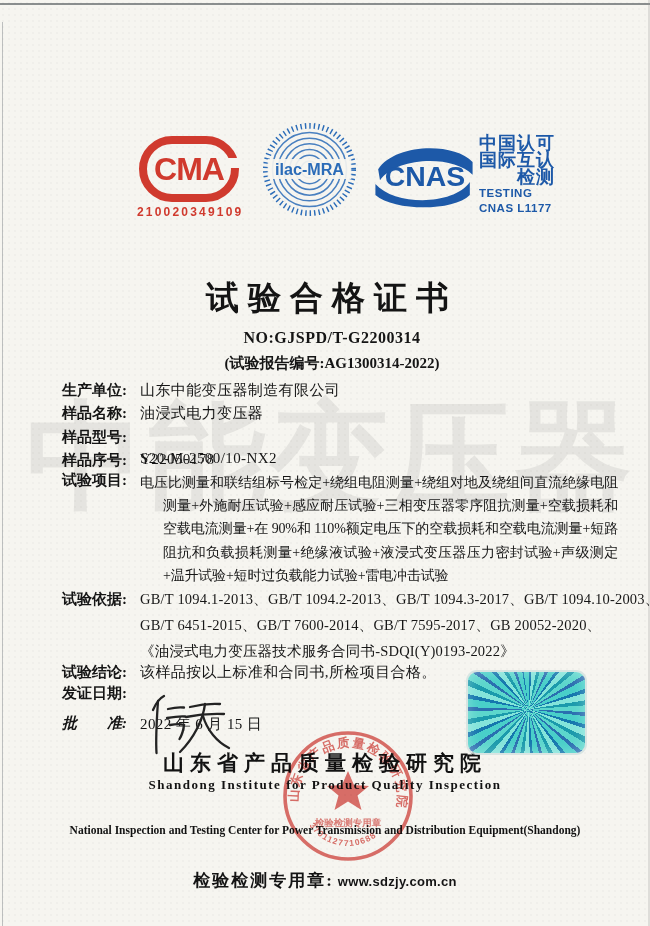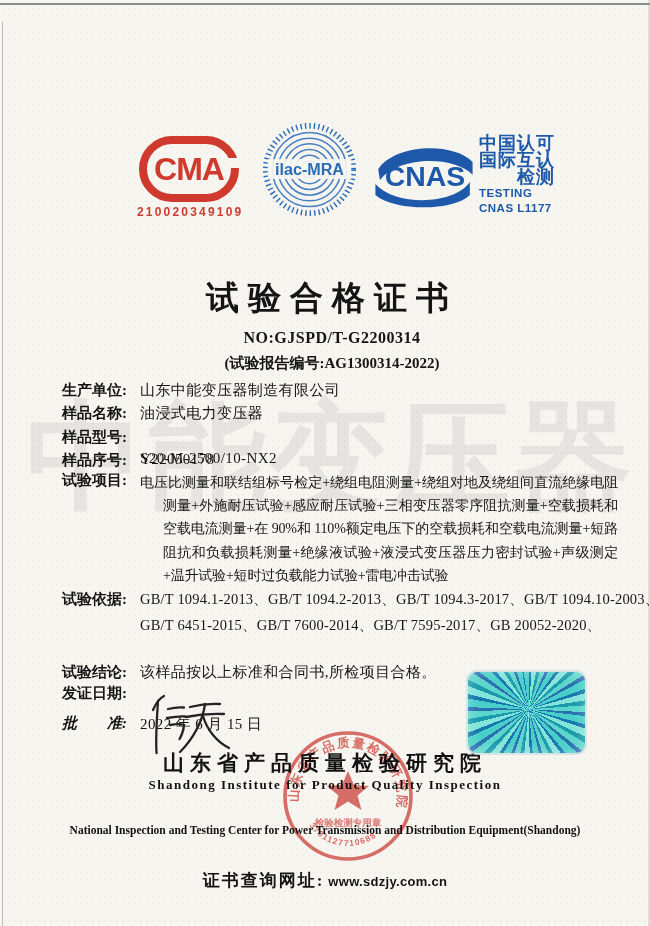--- a/index.html
+++ b/index.html
@@ -152,20 +152,21 @@
 
   <div class="flabel" style="top:451px;">样品序号:</div>
   <div class="fvalue" style="top:451px;">Y22050178</div>
 
   <div class="flabel" style="top:471px;">试验项目:</div>
   <div class="para">电压比测量和联结组标号检定+绕组电阻测量+绕组对地及绕组间直流绝缘电阻测量+外施耐压试验+感应耐压试验+三相变压器零序阻抗测量+空载损耗和空载电流测量+在 90%和 110%额定电压下的空载损耗和空载电流测量+短路阻抗和负载损耗测量+绝缘液试验+液浸式变压器压力密封试验+声级测定+温升试验+短时过负载能力试验+雷电冲击试验</div>
 
   <div class="flabel" style="top:590px;">试验依据:</div>
   <div class="basis-line" style="top:590px;">GB/T 1094.1-2013、GB/T 1094.2-2013、GB/T 1094.3-2017、GB/T 1094.10-2003、</div>
   <div class="basis-line" style="top:616px;">GB/T 6451-2015、GB/T 7600-2014、GB/T 7595-2017、GB 20052-2020、</div>
+  <div class="basis-line" style="top:642px;">《油浸式电力变压器技术服务合同书-SDQI(Y)0193-2022》</div>
 
   <div class="flabel" style="top:663px;">试验结论:</div>
   <div class="fvalue" style="top:663px;">该样品按以上标准和合同书,所检项目合格。</div>
 
   <div class="flabel" style="top:684px;">发证日期:</div>
   <div class="fvalue" style="top:715px;">2022 年 6 月 15 日</div>
 
   <div class="flabel" style="top:714px;font-style:italic;">批　　准:</div>
 
   <svg class="signature" width="95" height="68" viewBox="0 0 95 68">
@@ -201,17 +202,17 @@
     <text font-size="12.5" font-weight="bold" fill="#d8524c" letter-spacing="2" font-family="Liberation Serif, DejaVu Serif, serif">
       <textPath href="#arcTop" startOffset="4%">山东省产品质量检验研究院</textPath>
     </text>
     <text x="74" y="104" text-anchor="middle" font-size="9.5" fill="#d8524c" font-weight="bold" font-family="Liberation Serif, DejaVu Serif, serif" opacity=".9">检验检测专用章</text>
     <text font-size="8.5" font-weight="bold" fill="#d8524c" letter-spacing="1.2" font-family="Liberation Sans, DejaVu Sans, sans-serif">
       <textPath href="#arcBottom" startOffset="8%">3701127710688</textPath>
     </text>
   </svg>
 
   <div class="footer-line">
-    <span class="lbl">证书查询网址:</span>
+    <span class="lbl">检验检测专用章:</span>
     <span class="url">www.sdzjy.com.cn</span>
   </div>
 
 </div>
 
 </body></html>

